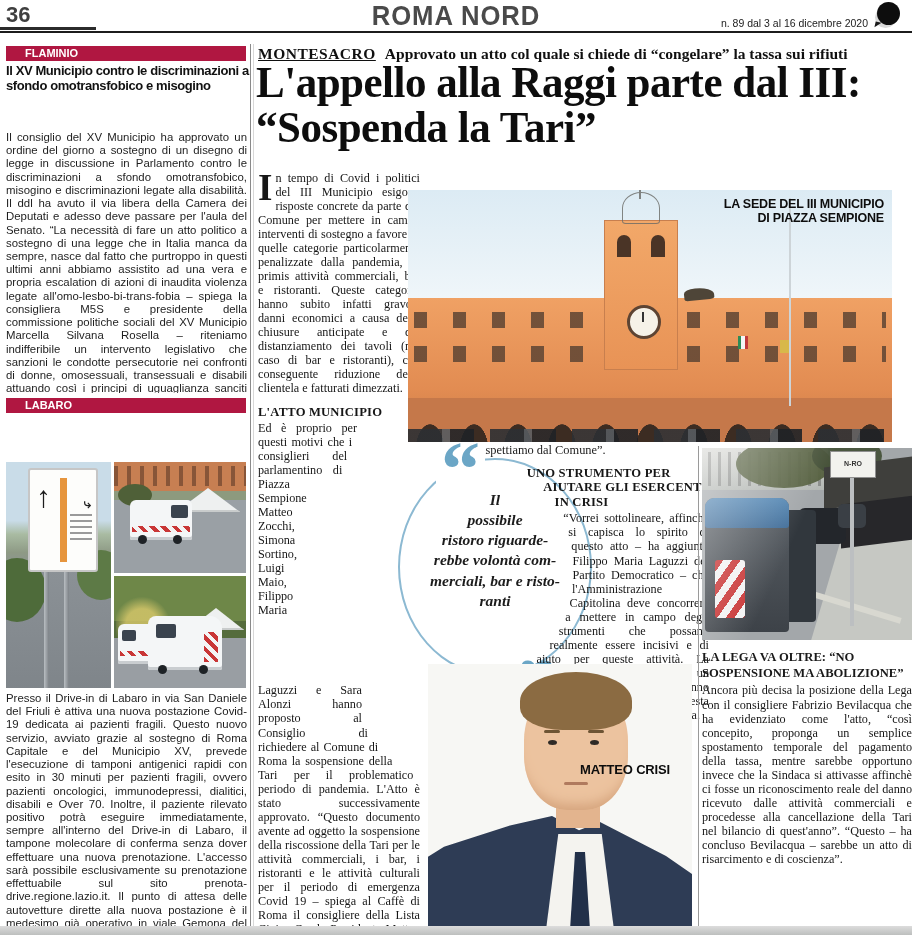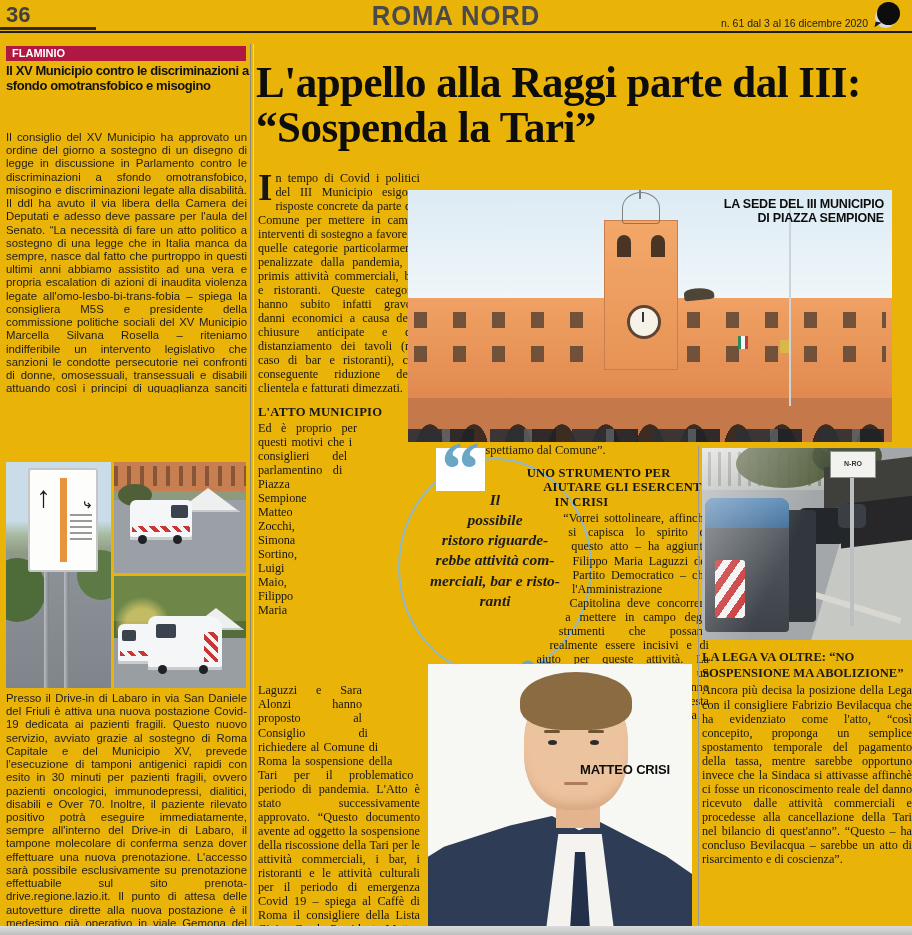--- a/index.html
+++ b/index.html
@@ -1,36 +1,36 @@
 <!DOCTYPE html>
 <html><head>
 <meta charset="utf-8">
 <style>
   html,body{margin:0;padding:0;background:#e8e8e8;}
-  .page{position:relative;width:912px;height:935px;background:#eab308;overflow:hidden;
+  .page{position:relative;width:912px;height:935px;background:#ffffff;overflow:hidden;
         font-family:"Liberation Serif",serif;color:#1a1a1a;margin:0 auto;}
   .abs{position:absolute;}
 
   
   .pagenum{left:6px;top:2px;font-family:"Liberation Sans",sans-serif;font-weight:bold;
            font-size:22px;color:#3f3f3f;}
   .pagenum-rule{left:0;top:27px;width:96px;height:3px;background:#2b2b2b;}
   .head-rule{left:0;top:31px;width:912px;height:2px;background:#1c1c1c;}
   .section-title{left:0;top:1px;width:912px;text-align:center;font-family:"Liberation Sans",sans-serif;
            font-weight:bold;font-size:27px;letter-spacing:1px;color:#4a4a4a;transform:scale(.95,1.05);}
   .issue{right:44px;top:17px;font-family:"Liberation Sans",sans-serif;font-size:10.5px;color:#222;}
   .logo{right:12px;top:2px;width:23px;height:23px;background:#0d0d0d;border-radius:50%;
         box-shadow:-3px 4px 0 -1px #d9d9d9;}
   .logo-cursor{right:31px;top:22px;width:0;height:0;border-left:6px solid #1a1a1a;
         border-bottom:6px solid transparent;transform:rotate(12deg);}
 
   
   .redbar{width:240px;height:15px;background:#b01741;color:#fff;
           font-family:"Liberation Sans",sans-serif;font-weight:bold;font-size:11px;
-          line-height:15px;padding-left:6px;box-sizing:border-box;}
+          line-height:15px;padding-left:19px;box-sizing:border-box;}
   .side-head{width:243px;font-family:Liberation Sans, sans-serif;font-weight:bold;
           font-size:13px;line-height:1.12;letter-spacing:-.4px;color:#111;}
   .side-body{width:241px;font-family:"Liberation Sans",sans-serif;font-size:11.4px;
           line-height:1.16;text-align:justify;color:#1d1d1d;overflow:hidden;}
   .vrule-left{left:250px;top:44px;width:1px;height:884px;background:#8a8a8a;}
   .vrule-left2{left:253px;top:44px;width:1px;height:884px;background:#d8d8d8;}
   .vrule-right{left:698px;top:446px;width:1px;height:482px;background:#9a9a9a;}
 
   
   .collage{left:6px;top:462px;width:240px;height:226px;display:flex;gap:3px;}
@@ -172,30 +172,31 @@
   .bottom-bar{left:0;top:926px;width:912px;height:9px;
      background:linear-gradient(180deg,#dcdcdc,#bdbfbe);}
 </style>
 </head>
 <body>
 
 <div class="page">
 
   <div class="abs pagenum">36</div>
   <div class="abs section-title">ROMA NORD</div>
-  <div class="abs issue">n. 61 dal 3 al 16 dicembre 2020</div>
+  <div class="abs issue">n. 89 dal 3 al 16 dicembre 2020</div>
   <div class="abs logo"></div>
   <div class="abs logo-cursor"></div>
   <div class="abs pagenum-rule"></div>
   <div class="abs head-rule"></div>
 
   <div class="abs redbar" style="left:6px;top:46px;">FLAMINIO</div>
   <div class="abs side-head" style="left:6px;top:64px;">Il XV Municipio contro le discriminazioni a sfondo omotransfobico e misogino</div>
   <div class="abs side-body" style="left:6px;top:131px;height:262px;">Il consiglio del XV Municipio ha approvato un ordine del giorno a sostegno di un disegno di legge in discussione in Parlamento contro le discriminazioni a sfondo omotransfobico, misogino e discriminazioni legate alla disabilità. Il ddl ha avuto il via libera della Camera dei Deputati e adesso deve passare per l'aula del Senato. “La necessità di fare un atto politico a sostegno di una legge che in Italia manca da sempre, nasce dal fatto che purtroppo in questi ultimi anni abbiamo assistito ad una vera e propria escalation di azioni di inaudita violenza legate all'omo-lesbo-bi-trans-fobia – spiega la consigliera M5S e presidente della commissione politiche sociali del XV Municipio Marcella Silvana Rosella – riteniamo indifferibile un intervento legislativo che sanzioni le condotte persecutorie nei confronti di donne, omosessuali, transessuali e disabili attuando così i principi di uguaglianza sanciti dalla nostra Costituzione”.</div>
 
+  <div class="abs redbar" style="left:6px;top:398px;">LABARO</div>
 
   <div class="abs collage">
     <div class="ph ph-sign">
       <div class="bush" style="left:-18px;top:96px;width:58px;height:64px;"></div>
       <div class="bush" style="right:-14px;top:88px;width:48px;height:50px;background:#5d7a46;"></div>
       <div class="sign-pole" style="left:38px;top:104px;height:122px;"></div>
       <div class="sign-pole" style="left:58px;top:104px;height:122px;"></div>
       <div class="sign-board">
         <div class="sign-arrow-up">↑</div>
         <div class="sign-stripe"></div>
@@ -230,20 +231,23 @@
         </div>
       </div>
     </div>
   </div>
 
   <div class="abs side-body" style="left:6px;top:692px;height:236px;">Presso il Drive-in di Labaro in via San Daniele del Friuli è attiva una nuova postazione Covid-19 dedicata ai pazienti fragili. Questo nuovo servizio, avviato grazie al sostegno di Roma Capitale e del Municipio XV, prevede l'esecuzione di tamponi antigenici rapidi con esito in 30 minuti per pazienti fragili, ovvero pazienti oncologici, immunodepressi, dialitici, disabili e Over 70. Inoltre, il paziente rilevato positivo potrà eseguire immediatamente, sempre all'interno del Drive-in di Labaro, il tampone molecolare di conferma senza dover effettuare una nuova prenotazione. L'accesso sarà possibile esclusivamente su prenotazione effettuabile sul sito prenota-drive.regione.lazio.it. Il punto di attesa delle autovetture dirette alla nuova postazione è il medesimo già operativo in viale Gemona del Friuli. Il nuovo servizio osserverà il medesimo orario della postazione Drive-in di Labaro già in funzione</div>
 
   <div class="abs vrule-left"></div>
   <div class="abs vrule-left2"></div>
 
+  <div class="abs kicker">
+    <span class="kicker-label">MONTESACRO</span><span>Approvato un atto col quale si chiede di “congelare” la tassa sui rifiuti</span>
+  </div>
   <div class="abs headline">L'appello alla Raggi parte dal III: “Sospenda la Tari”</div>
 
   <div class="abs col col1">
     <p style="margin:0;"><span class="dropcap">I</span><span>n tempo di Covid i politici del III Municipio esigono risposte concrete da parte del Comune per mettere in campo interventi di sostegno a favore di quelle categorie particolarmente penalizzate dalla pandemia, in primis attività commerciali, bar e ristoranti. Queste categorie hanno subito infatti gravosi danni economici a causa delle chiusure anticipate e del distanziamento dei tavoli (nel caso di bar e ristoranti), con conseguente riduzione della clientela e fatturati dimezzati.</span></p>
     <div class="subhead">L'ATTO MUNICIPIO</div>
     <p style="margin:0;"><span class="fl-circle"></span><span class="fl-shoulder"></span><span>Ed è proprio per questi motivi che i consiglieri del parlamentino di Piazza Sempione Matteo Zocchi, Simona Sortino, Luigi Maio, Filippo Maria Laguzzi e Sara Alonzi hanno proposto al Consiglio di richiedere al Comune di Roma la sospensione della Tari per il problematico periodo di pandemia. L'Atto è stato successivamente approvato. “Questo documento avente ad oggetto la sospensione della riscossione della Tari per le attività commerciali, i bar, i ristoranti e le attività culturali per il periodo di emergenza Covid 19 – spiega al Caffè di Roma il consigliere della Lista Civica Caudo Presidente Matteo Zocchi – è rivolto alla Sindaca Raggi e nasce dalla volontà di dare un po' di sollievo a tutti quei soggetti che stanno scontando un prezzo alto a causa delle ultime norme varate dal governo. La tariffa della Tari è commisurata alla qualità e alla quantità del rifiuto prodotto per unità di superficie. Il valore tariffario in questo periodo non è attuale perchè la mole di rifiuti che gli esercizi producono (inferiore rispetto alla media ) non è proporzionata rispetto a quanto gli esercizi vanno a pagare. Alla luce di quanto è successo in altre città come Milano o Torino e la stessa Roma nel primo lockdown di marzo, chiediamo che almeno in questo periodo di pandemia venga sospesa la tassa. Ci rendiamo conto che non è la panacea di tutti i mali ma è qualcosa che</span></p>
   </div>
 
   <div class="abs building">
     <div class="b-facade"></div>
@@ -266,21 +270,21 @@
   </div>
 
   <div class="abs bridge">ci aspettiamo dal Comune”.</div>
 
   <div class="abs qcircle">
     <div class="qmark qmark-open">“</div>
     <div class="qmark qmark-close">”</div>
     <div class="qtext">Il
 possibile
 ristoro riguarde-
-rebbe attività com-
+rebbe volontà com-
 merciali, bar e risto-
 ranti</div>
   </div>
 
   <div class="abs col col2">
     <span class="fl-ellipse"></span>
     <span class="fl-head"></span>
     <div class="subhead">UNO STRUMENTO PER AIUTARE GLI ESERCENTI IN CRISI</div>
     <span>“Vorrei sottolineare, affinchè si capisca lo spirito di questo atto – ha aggiunto Filippo Maria Laguzzi del Partito Democratico – che l'Amministrazione Capitolina deve concorrere a mettere in campo degli strumenti che possano realmente essere incisivi e di aiuto per queste attività. La sospensione della Tari può essere un aiuto concreto per tutte le attività che stanno soffrendo in maniera più forte questa congiuntura di crisi economica e sanitaria.</span>
   </div>

